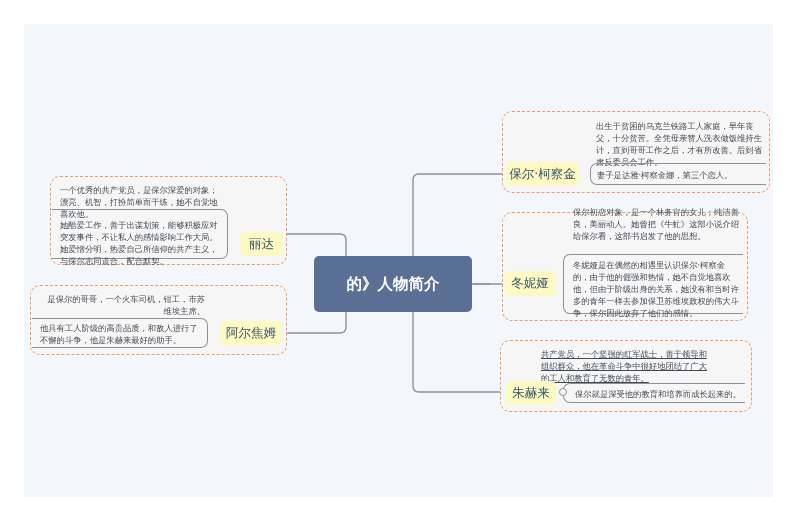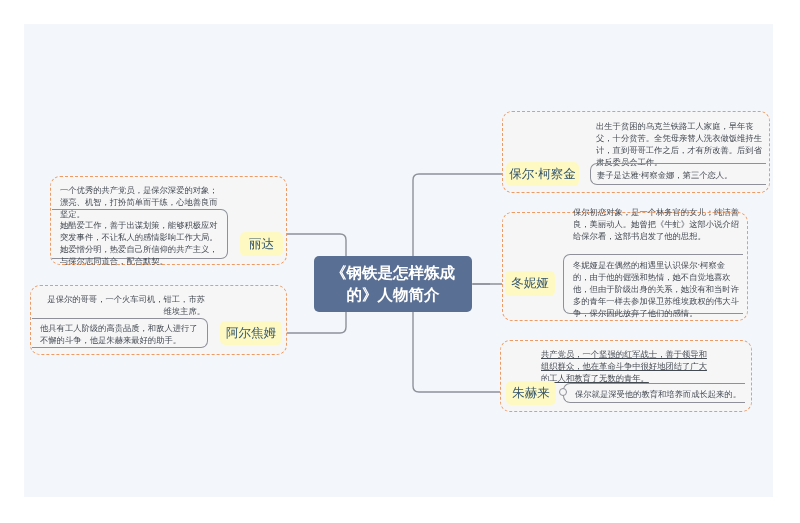--- a/index.html
+++ b/index.html
@@ -59,21 +59,20 @@
     <path d="M 555 392 L 563 392"></path>
 
     <path d="M 228 234 L 240 234"></path>
 
     <path d="M 208 333 L 220 333"></path>
   </g>
 </svg>
 
 <div class="central" style="left:314px; top:256px; width:158px; height:56px;">
   <div>
-    <div>《钢铁是怎样炼成</div>
     <div>的》人物简介</div>
   </div>
 </div>
 
 <div class="group" style="left:502px; top:111px; width:268px; height:82px;"></div>
 <div class="note" style="left:596px; top:120px; width:166px;">出生于贫困的乌克兰铁路工人家庭，早年丧父，十分贫苦。全凭母亲替人洗衣做饭维持生计，直到哥哥工作之后，才有所改善。后到省肃反委员会工作。</div>
 <div class="note-box" style="left:590px; top:163px; width:176px; height:22px; border-right:none; border-radius:7px 0 0 7px;"></div>
 <div class="note" style="left:597px; top:169px; width:165px;">妻子是达雅·柯察金娜，第三个恋人。</div>
 <div class="topic" style="left:506px; top:162px; width:73px; height:24px;">保尔·柯察金</div>
 
@@ -84,21 +83,21 @@
 <div class="topic" style="left:505px; top:271px; width:50px; height:25px;">冬妮娅</div>
 
 <div class="group" style="left:500px; top:340px; width:252px; height:72px;"></div>
 <div class="note" style="left:541px; top:348px; width:168px;text-decoration:underline;">共产党员，一个坚强的红军战士，善于领导和组织群众，他在革命斗争中很好地团结了广大的工人和教育了无数的青年。</div>
 <div class="note-box" style="left:563px; top:383px; width:182px; height:20px; border-right:none; border-radius:7px 0 0 7px;"></div>
 <div class="note" style="left:575px; top:388px; width:168px;">保尔就是深受他的教育和培养而成长起来的。</div>
 <div class="collapse" style="left:559px; top:388px;"></div>
 <div class="topic" style="left:506px; top:381px; width:50px; height:24px;">朱赫来</div>
 
 <div class="group" style="left:50px; top:176px; width:237px; height:89px;"></div>
-<div class="note" style="left:60px; top:184px; width:160px;">一个优秀的共产党员，是保尔深爱的对象；漂亮、机智，打扮简单而干练，心地善良而坚定。</div>
+<div class="note" style="left:60px; top:184px; width:160px;">一个优秀的共产党员，是保尔深爱的对象；漂亮、机智，打扮简单而干练，她不自觉地喜欢他。</div>
 <div class="note-box" style="left:52px; top:209px; width:176px; height:50px; border-left:none; border-radius:0 7px 7px 0;"></div>
 <div class="note" style="left:60px; top:220px; width:162px;font-family:Liberation Serif, serif;">她酷爱工作，善于出谋划策，能够积极应对突发事件，不让私人的感情影响工作大局。她爱憎分明，热爱自己所信仰的共产主义，与保尔志同道合，配合默契。</div>
 <div class="topic" style="left:240px; top:232px; width:43px; height:24px;">丽达</div>
 
 <div class="group" style="left:30px; top:285px; width:257px; height:70px;"></div>
 <div class="note" style="left:40px; top:293px; width:165px;text-align:right;">是保尔的哥哥，一个火车司机，钳工，市苏维埃主席。</div>
 <div class="note-box" style="left:32px; top:318px; width:176px; height:30px; border-left:none; border-radius:0 7px 7px 0;"></div>
 <div class="note" style="left:40px; top:322px; width:165px;">他具有工人阶级的高贵品质，和敌人进行了不懈的斗争，他是朱赫来最好的助手。</div>
 <div class="topic" style="left:220px; top:321px; width:62px; height:24px;">阿尔焦姆</div>
 

